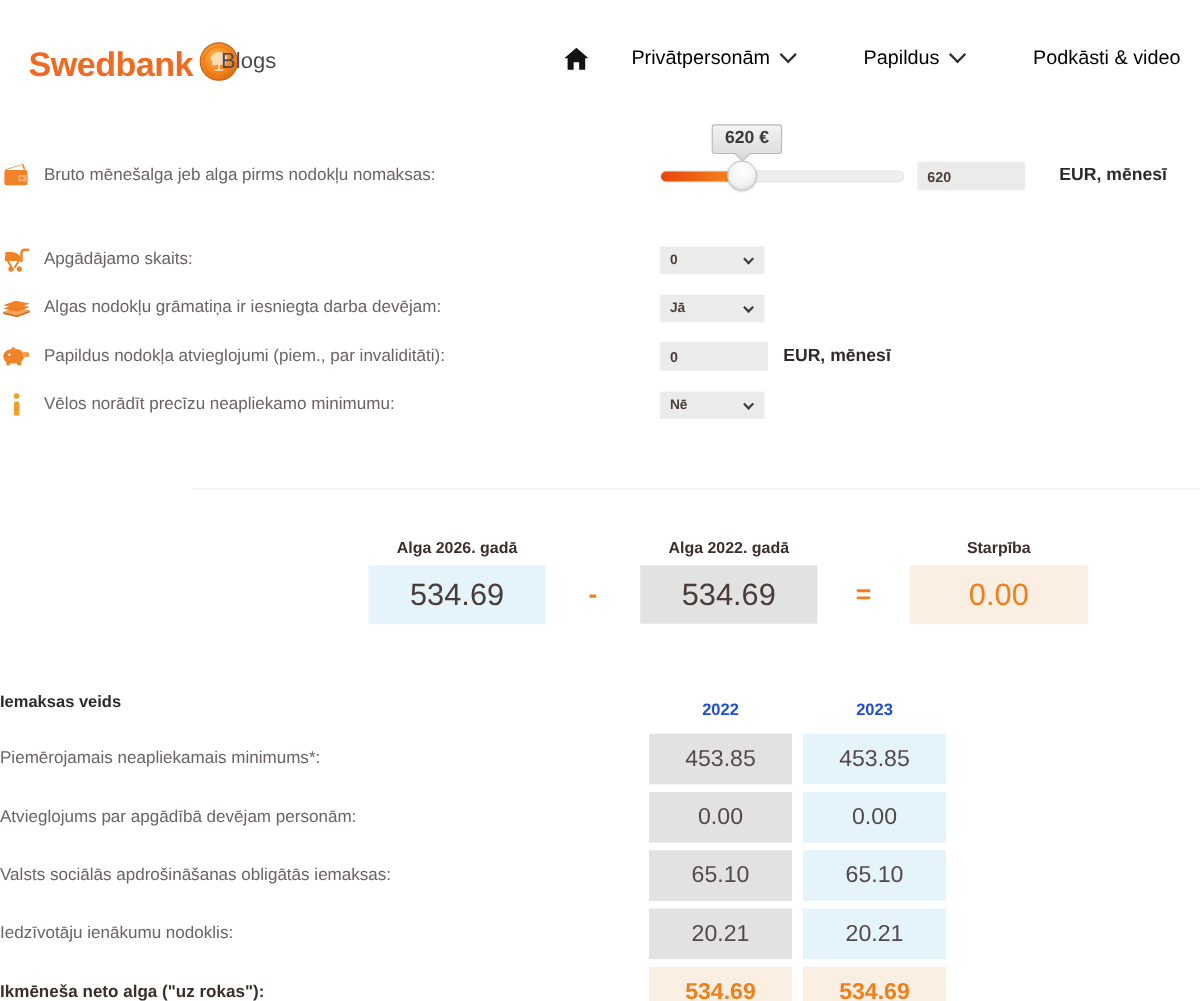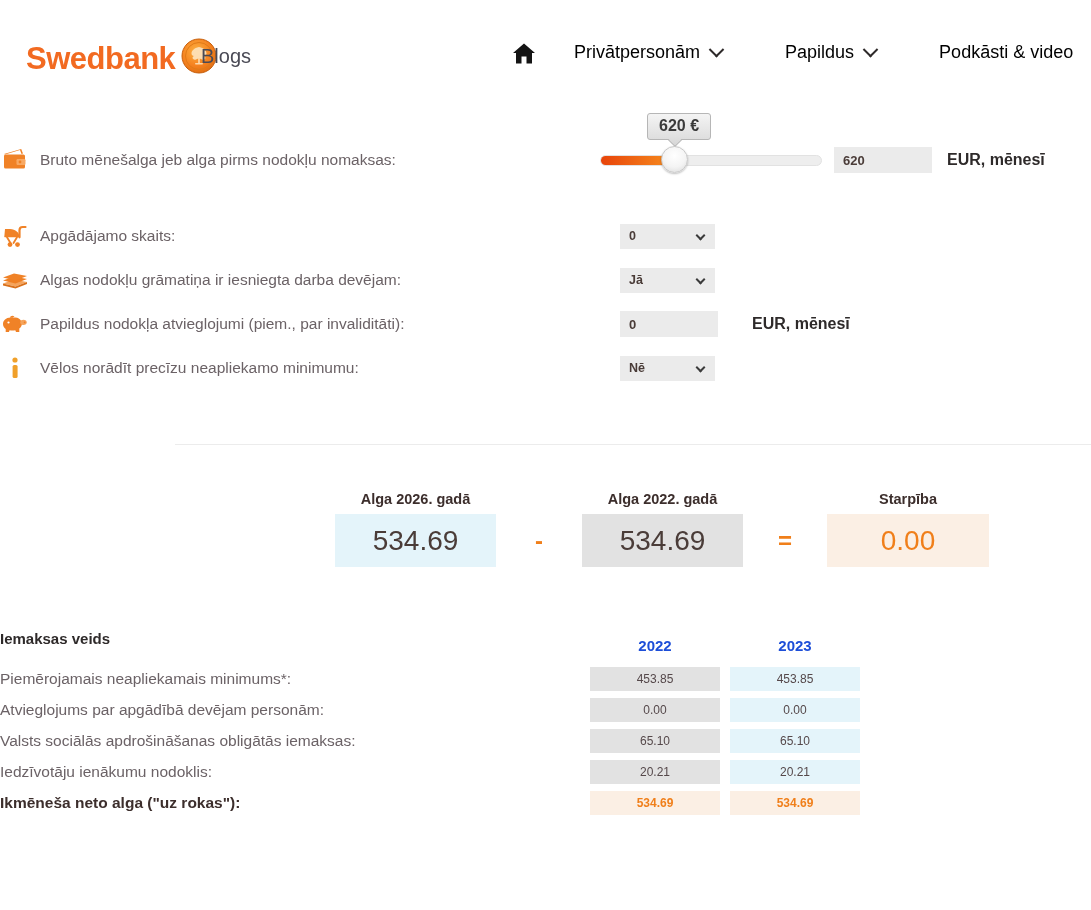--- a/index.html
+++ b/index.html
@@ -169,24 +169,24 @@
   .unit {
     font-size: 16px;
     font-weight: bold;
     color: #2e2a2a;
     white-space: nowrap;
   }
   .slider-input-wrap {
     margin-left: 12px;
     display: flex;
     align-items: center;
-    gap: 15px;
-  }
-
-  .select-row { height: 44px; gap: 20px; }
+    gap: 31px;
+  }
+
+  .select-row { height: 44px; }
   .select {
     position: relative;
     width: 95px; height: 25px;
     background: #ebebeb;
     display: flex;
     align-items: center;
     padding: 0 9px;
     font-size: 12.5px;
     font-weight: bold;
     color: #4a3c38;
@@ -253,25 +253,25 @@
   .t-row { display: flex; align-items: center; }
   .t-label {
     width: 590px;
     padding-right: 12px;
     font-size: 15.5px;
     color: #6b6266;
     white-space: nowrap;
   }
   .t-cell {
     width: 130px;
-    height: 24px;
+    height: 46px;
     display: flex;
     align-items: center;
     justify-content: center;
-    font-size: 12px;
+    font-size: 21px;
     color: #55484a;
   }
   .t-head {
     height: 30px;
     font-size: 15px;
     font-weight: bold;
     color: #1d4ed8;
     background: none !important;
   }
   .t-head.t-label { color: #2e2a2a; }

